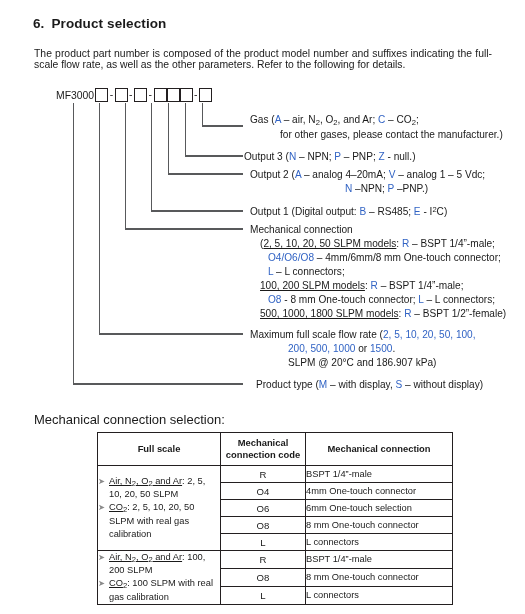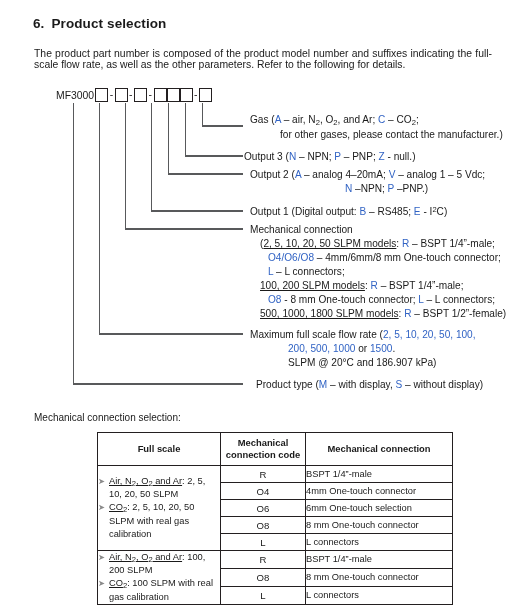--- a/index.html
+++ b/index.html
@@ -84,21 +84,21 @@
   .callout .ind4 { display: block; padding-left: 38px; }
   .blue { color: #3163c4; }
   .u { text-decoration: underline; }
   sub { font-size: 7.6px; vertical-align: baseline; position: relative; top: 2px; }
   sup { font-size: 7.6px; vertical-align: baseline; position: relative; top: -3.5px; }
 
   
   #tbl-caption {
     position: absolute;
     left: 34px; top: 412px;
-    font-size: 10px;
+    font-size: 13px;
   }
 
   
   #mc-table {
     position: absolute;
     left: 97px; top: 432px;
     width: 355px;
     border-collapse: collapse;
     font-size: 9.3px;
     table-layout: fixed;

